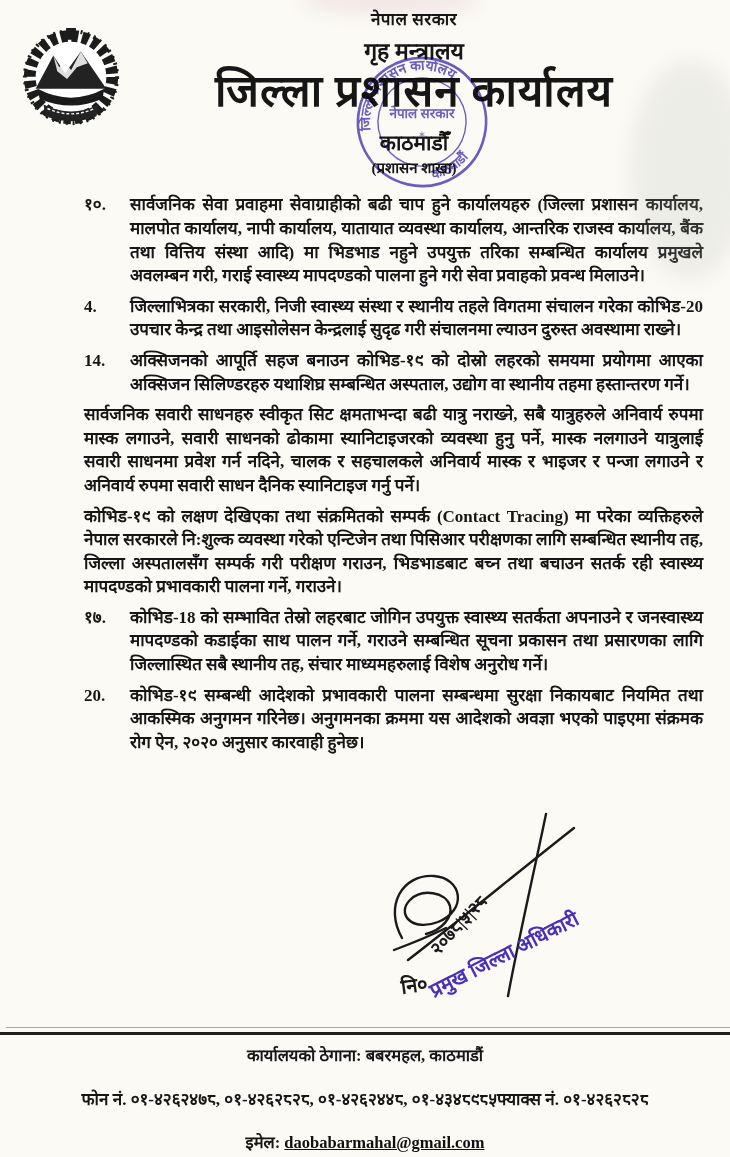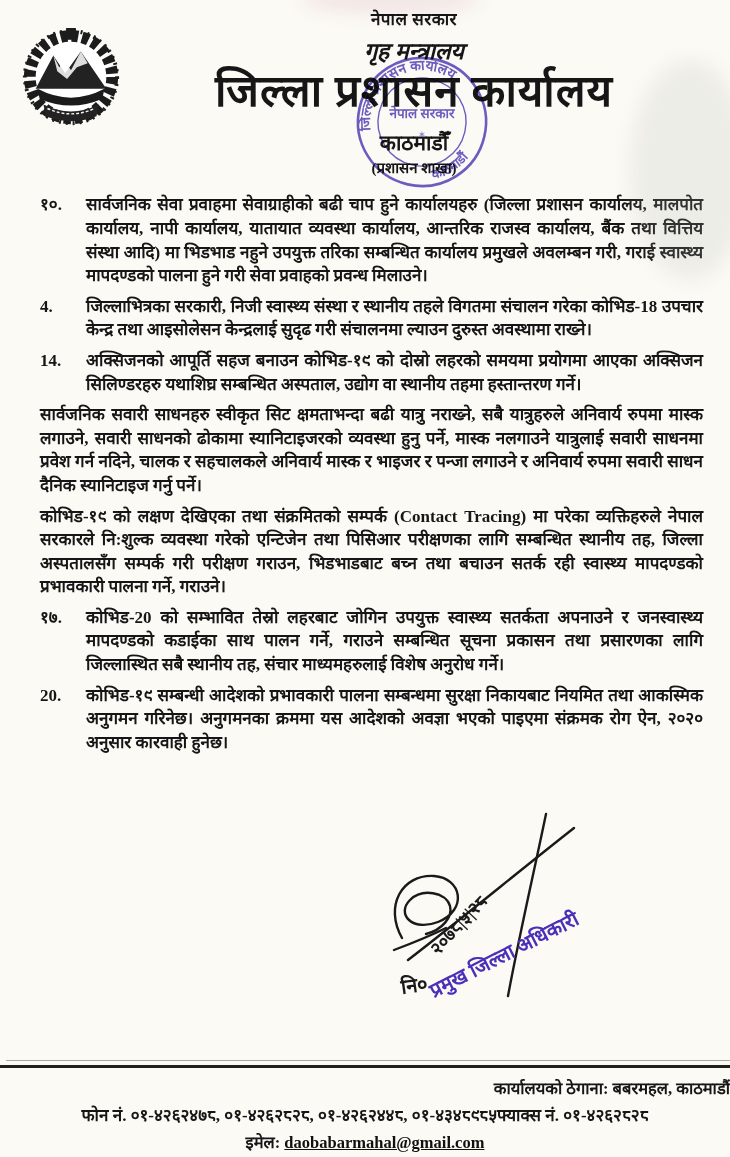--- a/index.html
+++ b/index.html
@@ -10,44 +10,44 @@
     font-family:"Liberation Serif","DejaVu Serif",serif;
   }
   
   .scan-smudge{position:absolute;border-radius:50%;filter:blur(10px);pointer-events:none;}
   .smudge-top{left:300px;top:-14px;width:180px;height:26px;background:rgba(210,160,170,.25);}
   .smudge-right{right:-20px;top:60px;width:120px;height:220px;background:rgba(180,178,170,.18);}
 
   
   .header{position:relative;text-align:center;padding-top:7px;font-weight:bold;margin-left:108px;margin-right:10px;}
   .h-gov{font-size:17px;letter-spacing:.5px;}
-  .h-min{font-size:23px;margin-top:4px;font-style:italic;}
+  .h-min{font-size:23px;margin-top:4px;}
   .h-office{font-size:44px;margin:2px 0 0 0;letter-spacing:1px;line-height:1.1;}
   .h-dist{font-size:21px;margin-top:12px;}
   .h-branch{font-size:15px;margin-top:1px;}
 
   .emblem{position:absolute;left:12px;top:28px;width:118px;height:106px;}
   .stamp{position:absolute;left:330px;top:38px;width:184px;height:168px;mix-blend-mode:multiply;opacity:.88;}
 
   
   .orders{list-style:none;margin:16px 27px 0 40px;padding:0;}
-  .orders li{display:flex;margin-bottom:7px;font-size:17px;line-height:23.6px;font-weight:600;}
+  .orders li{display:flex;margin-bottom:7px;font-size:17px;line-height:23.6px;font-weight:600;margin-left:44px;}
   .orders .num{flex:none;width:46px;}
   .orders .txt{flex:1;text-align:justify;}
 
   
   .sig{position:absolute;left:350px;top:810px;width:340px;height:200px;}
 
   
   .footer{position:absolute;left:0;right:0;bottom:4px;text-align:center;font-weight:bold;}
   .rule-a{height:1px;background:#aaa79d;margin:0 0 4px 6px;}
   .rule-b{height:3px;background:#211f1c;margin-bottom:8px;}
-  .f-addr{font-size:16.5px;text-align:right;}
-  .f-phone{font-size:17px;margin-top:4px;}
-  .f-email{font-size:16.5px;margin-top:4px;}
+  .f-addr{font-size:16.5px;}
+  .f-phone{font-size:17px;margin-top:21px;}
+  .f-email{font-size:16.5px;margin-top:20px;}
   .f-email a{color:#101010;text-decoration:underline;}
 </style>
 </head>
 <body>
 
 <div class="scan-smudge smudge-top"></div>
 <div class="scan-smudge smudge-right"></div>
 
 <div class="header">
   <div class="h-gov">नेपाल सरकार</div>
@@ -90,35 +90,35 @@
   </g>
 </svg>
 
 <ol class="orders">
   <li>
     <span class="num">१०.</span>
     <span class="txt">सार्वजनिक सेवा प्रवाहमा सेवाग्राहीको बढी चाप हुने कार्यालयहरु (जिल्ला प्रशासन कार्यालय, मालपोत कार्यालय, नापी कार्यालय, यातायात व्यवस्था कार्यालय, आन्तरिक राजस्व कार्यालय, बैंक तथा वित्तिय संस्था आदि) मा भिडभाड नहुने उपयुक्त तरिका सम्बन्धित कार्यालय प्रमुखले अवलम्बन गरी, गराई स्वास्थ्य मापदण्डको पालना हुने गरी सेवा प्रवाहको प्रवन्ध मिलाउने।</span>
   </li>
   <li>
     <span class="num">4.</span>
-    <span class="txt">जिल्लाभित्रका सरकारी, निजी स्वास्थ्य संस्था र स्थानीय तहले विगतमा संचालन गरेका कोभिड-18 उपचार केन्द्र तथा आइसोलेसन केन्द्रलाई सुदृढ गरी संचालनमा ल्याउन दुरुस्त अवस्थामा राख्ने।</span>
+    <span class="txt">जिल्लाभित्रका सरकारी, निजी स्वास्थ्य संस्था र स्थानीय तहले विगतमा संचालन गरेका कोभिड-20 उपचार केन्द्र तथा आइसोलेसन केन्द्रलाई सुदृढ गरी संचालनमा ल्याउन दुरुस्त अवस्थामा राख्ने।</span>
   </li>
   <li>
     <span class="num">14.</span>
     <span class="txt">अक्सिजनको आपूर्ति सहज बनाउन कोभिड-१९ को दोस्रो लहरको समयमा प्रयोगमा आएका अक्सिजन सिलिण्डरहरु यथाशिघ्र सम्बन्धित अस्पताल, उद्योग वा स्थानीय तहमा हस्तान्तरण गर्ने।</span>
   </li>
   <li>
     <span class="txt">सार्वजनिक सवारी साधनहरु स्वीकृत सिट क्षमताभन्दा बढी यात्रु नराख्ने, सबै यात्रुहरुले अनिवार्य रुपमा मास्क लगाउने, सवारी साधनको ढोकामा स्यानिटाइजरको व्यवस्था हुनु पर्ने, मास्क नलगाउने यात्रुलाई सवारी साधनमा प्रवेश गर्न नदिने, चालक र सहचालकले अनिवार्य मास्क र भाइजर र पन्जा लगाउने र अनिवार्य रुपमा सवारी साधन दैनिक स्यानिटाइज गर्नु पर्ने।</span>
   </li>
   <li>
     <span class="txt">कोभिड-१९ को लक्षण देखिएका तथा संक्रमितको सम्पर्क (Contact Tracing) मा परेका व्यक्तिहरुले नेपाल सरकारले नि:शुल्क व्यवस्था गरेको एन्टिजेन तथा पिसिआर परीक्षणका लागि सम्बन्धित स्थानीय तह, जिल्ला अस्पतालसँग सम्पर्क गरी परीक्षण गराउन, भिडभाडबाट बच्न तथा बचाउन सतर्क रही स्वास्थ्य मापदण्डको प्रभावकारी पालना गर्ने, गराउने।</span>
   </li>
   <li>
     <span class="num">१७.</span>
-    <span class="txt">कोभिड-20 को सम्भावित तेस्रो लहरबाट जोगिन उपयुक्त स्वास्थ्य सतर्कता अपनाउने र जनस्वास्थ्य मापदण्डको कडाईका साथ पालन गर्ने, गराउने सम्बन्धित सूचना प्रकासन तथा प्रसारणका लागि जिल्लास्थित सबै स्थानीय तह, संचार माध्यमहरुलाई विशेष अनुरोध गर्ने।</span>
+    <span class="txt">कोभिड-18 को सम्भावित तेस्रो लहरबाट जोगिन उपयुक्त स्वास्थ्य सतर्कता अपनाउने र जनस्वास्थ्य मापदण्डको कडाईका साथ पालन गर्ने, गराउने सम्बन्धित सूचना प्रकासन तथा प्रसारणका लागि जिल्लास्थित सबै स्थानीय तह, संचार माध्यमहरुलाई विशेष अनुरोध गर्ने।</span>
   </li>
   <li>
     <span class="num">20.</span>
     <span class="txt">कोभिड-१९ सम्बन्धी आदेशको प्रभावकारी पालना सम्बन्धमा सुरक्षा निकायबाट नियमित तथा आकस्मिक अनुगमन गरिनेछ। अनुगमनका क्रममा यस आदेशको अवज्ञा भएको पाइएमा संक्रमक रोग ऐन, २०२० अनुसार कारवाही हुनेछ।</span>
   </li>
 </ol>
 
 <svg class="sig" viewBox="0 0 340 200" aria-hidden="true">
 
   <g fill="none" stroke="#1a1a1a" stroke-width="2.4" stroke-linecap="round">

